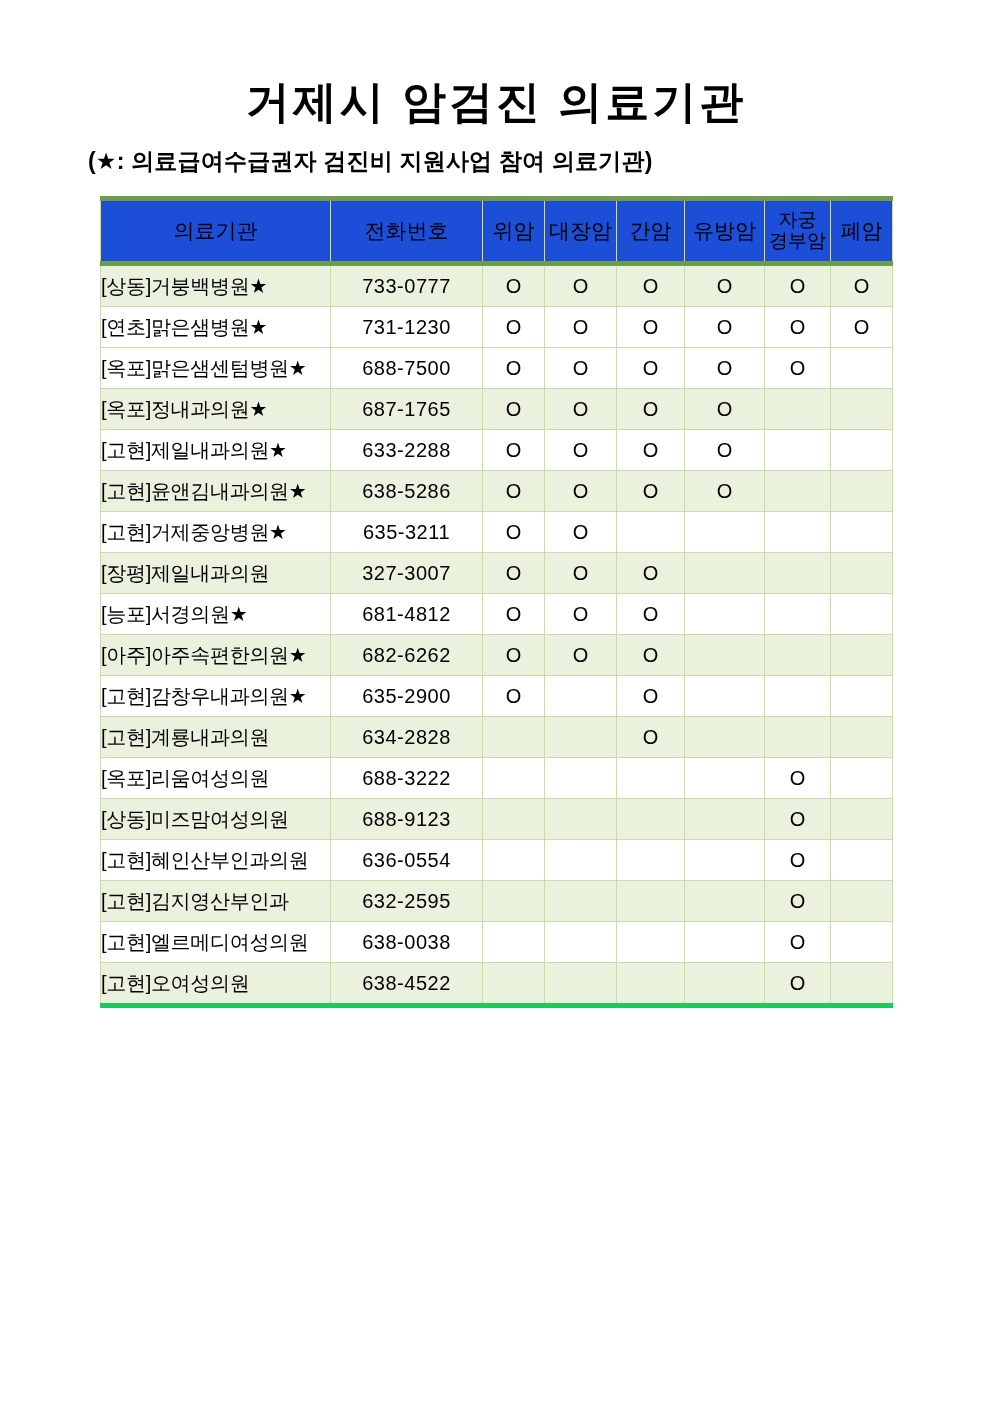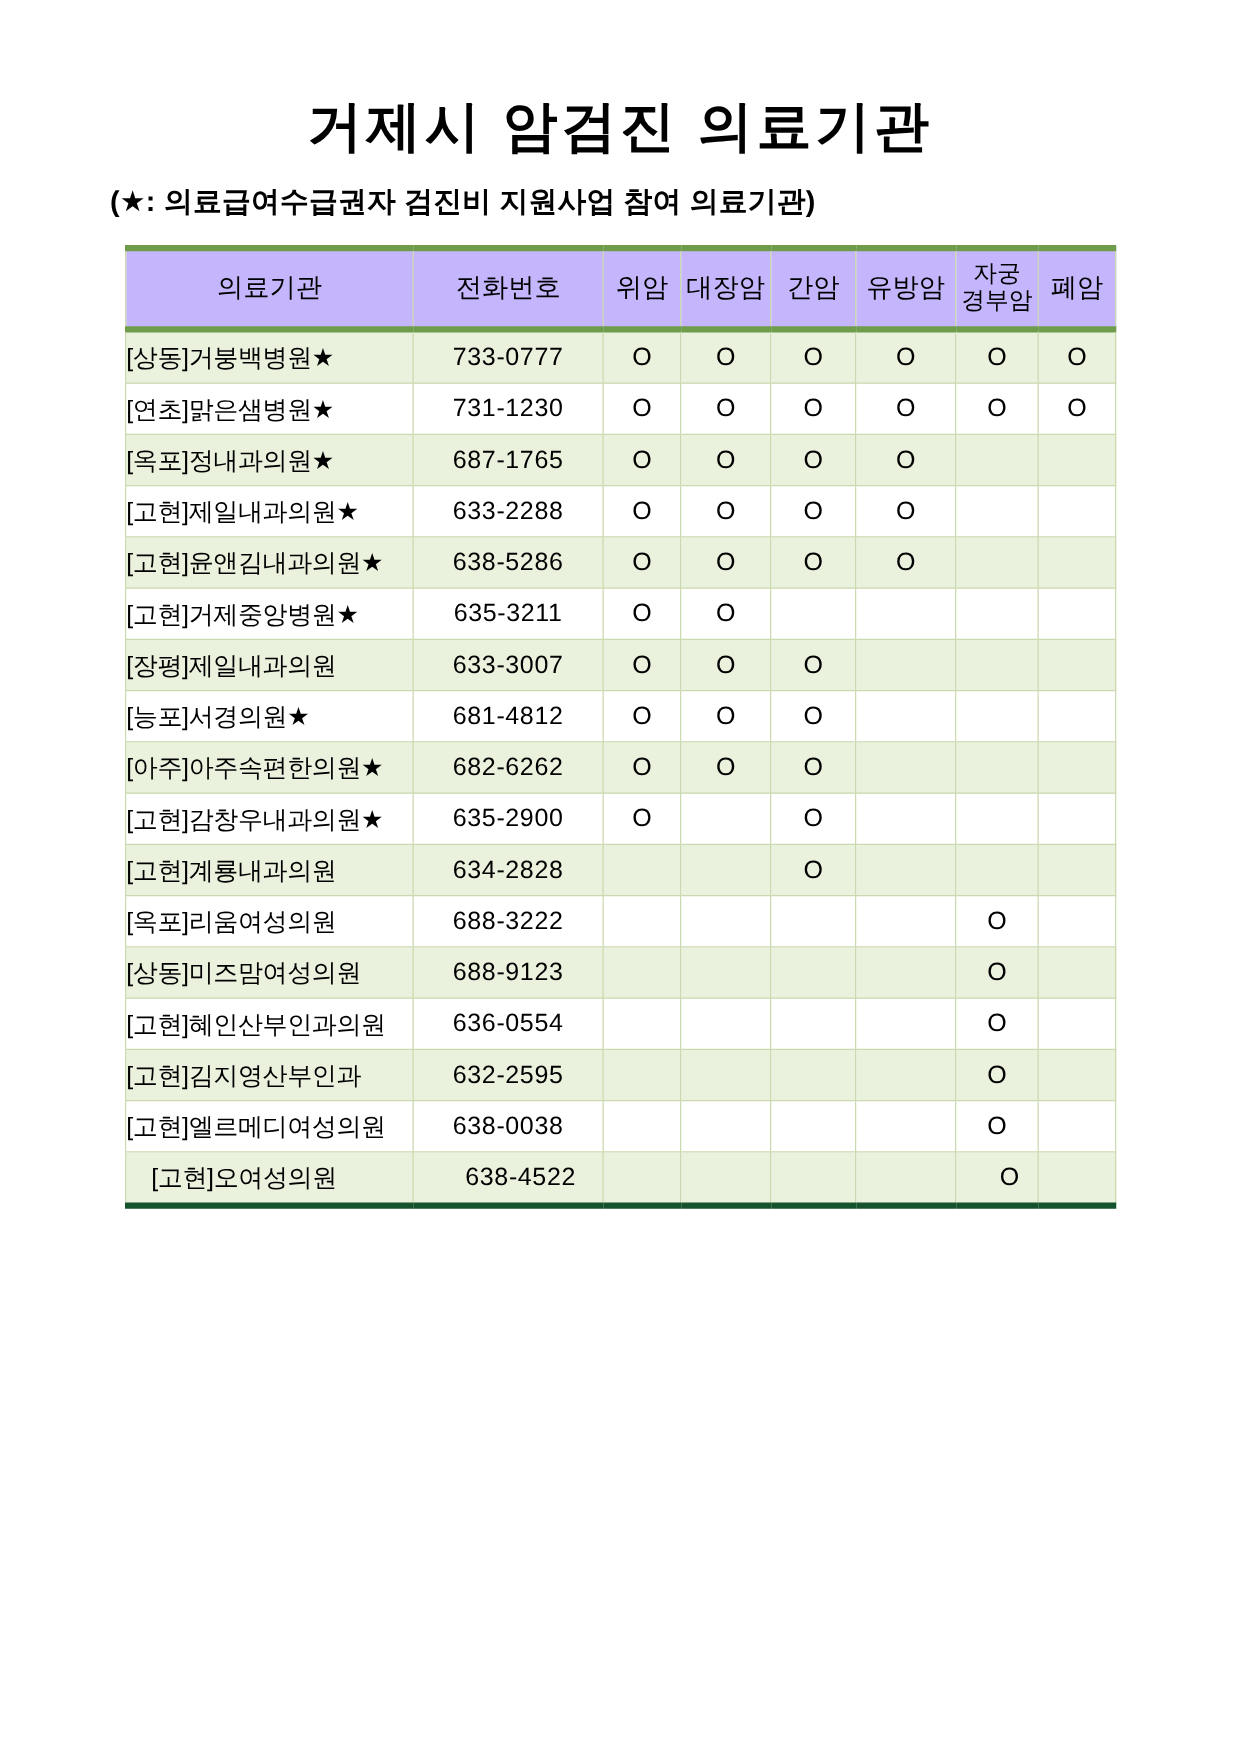--- a/index.html
+++ b/index.html
@@ -66,33 +66,33 @@
     border: 1px solid #cbd9b0;
     padding: 0;
     font-size: 20px;
     font-weight: normal;
     height: 40px;
     vertical-align: middle;
   }
   thead tr.header-row th {
     height: 60px;
     text-align: center;
-    background: #c4b5fd;
+    background: #1d4ed8;
     border-top: 5px solid #6f9c4a;
     border-bottom: 5px solid #6f9c4a;
     font-size: 21px;
     line-height: 1.05;
   }
   thead tr.header-row th.two-line {
     font-size: 19px;
     line-height: 1.08;
   }
   tbody tr.row-even td { background: #eaf1dd; }
   tbody tr.row-odd  td { background: #ffffff; }
-  tbody tr:last-child td { border-bottom: 5px solid #14532d; padding-left: 20px; }
+  tbody tr:last-child td { border-bottom: 5px solid #22c55e; }
 
   td.cell-name {
     text-align: left;
     padding-left: 8px;
     padding-right: 4px;
     font-size: 21px;
     white-space: nowrap;
     letter-spacing: -0.3px;
   }
   td.cell-phone {
@@ -152,20 +152,30 @@
           <tr class="row-odd">
             <td class="cell-name">[연초]맑은샘병원★</td>
             <td class="cell-phone">731-1230</td>
             <td class="cell-mark">O</td>
             <td class="cell-mark">O</td>
             <td class="cell-mark">O</td>
             <td class="cell-mark">O</td>
             <td class="cell-mark">O</td>
             <td class="cell-mark">O</td>
           </tr>
+          <tr class="row-odd">
+            <td class="cell-name">[옥포]맑은샘센텀병원★</td>
+            <td class="cell-phone">688-7500</td>
+            <td class="cell-mark">O</td>
+            <td class="cell-mark">O</td>
+            <td class="cell-mark">O</td>
+            <td class="cell-mark">O</td>
+            <td class="cell-mark">O</td>
+            <td class="cell-mark"></td>
+          </tr>
           <tr class="row-even">
             <td class="cell-name">[옥포]정내과의원★</td>
             <td class="cell-phone">687-1765</td>
             <td class="cell-mark">O</td>
             <td class="cell-mark">O</td>
             <td class="cell-mark">O</td>
             <td class="cell-mark">O</td>
             <td class="cell-mark"></td>
             <td class="cell-mark"></td>
           </tr>
@@ -194,21 +204,21 @@
             <td class="cell-phone">635-3211</td>
             <td class="cell-mark">O</td>
             <td class="cell-mark">O</td>
             <td class="cell-mark"></td>
             <td class="cell-mark"></td>
             <td class="cell-mark"></td>
             <td class="cell-mark"></td>
           </tr>
           <tr class="row-even">
             <td class="cell-name">[장평]제일내과의원</td>
-            <td class="cell-phone">633-3007</td>
+            <td class="cell-phone">327-3007</td>
             <td class="cell-mark">O</td>
             <td class="cell-mark">O</td>
             <td class="cell-mark">O</td>
             <td class="cell-mark"></td>
             <td class="cell-mark"></td>
             <td class="cell-mark"></td>
           </tr>
           <tr class="row-odd">
             <td class="cell-name">[능포]서경의원★</td>
             <td class="cell-phone">681-4812</td>

